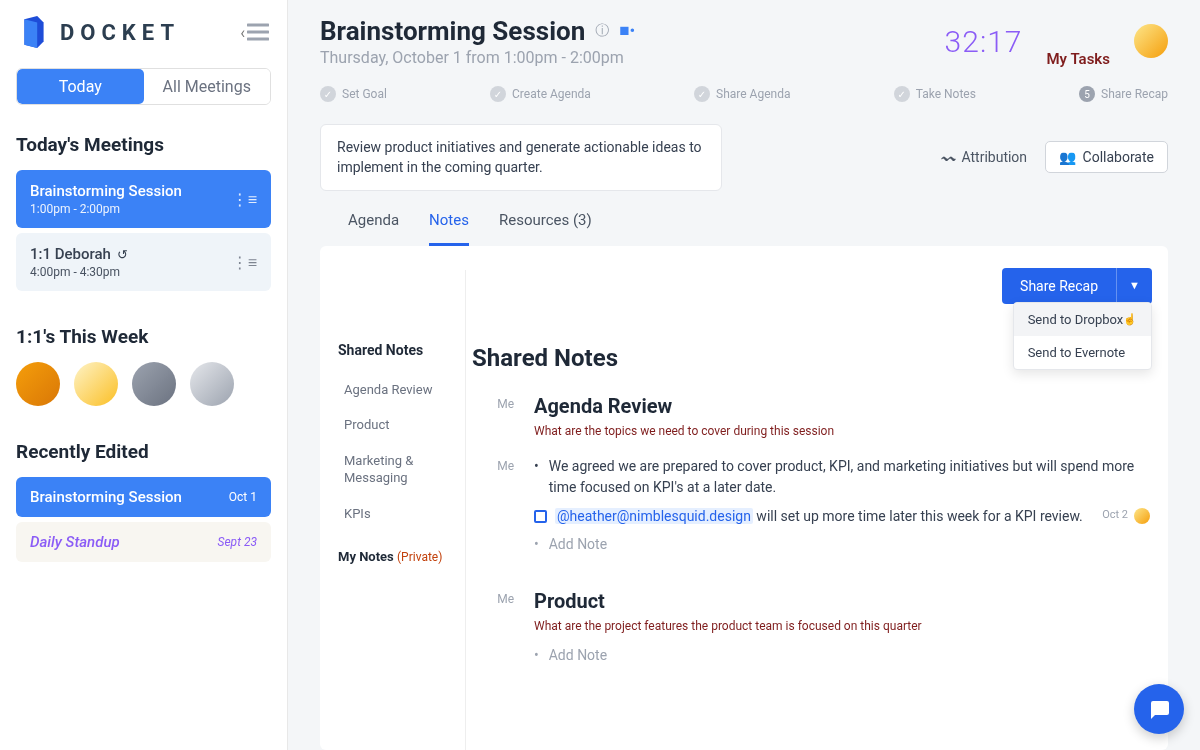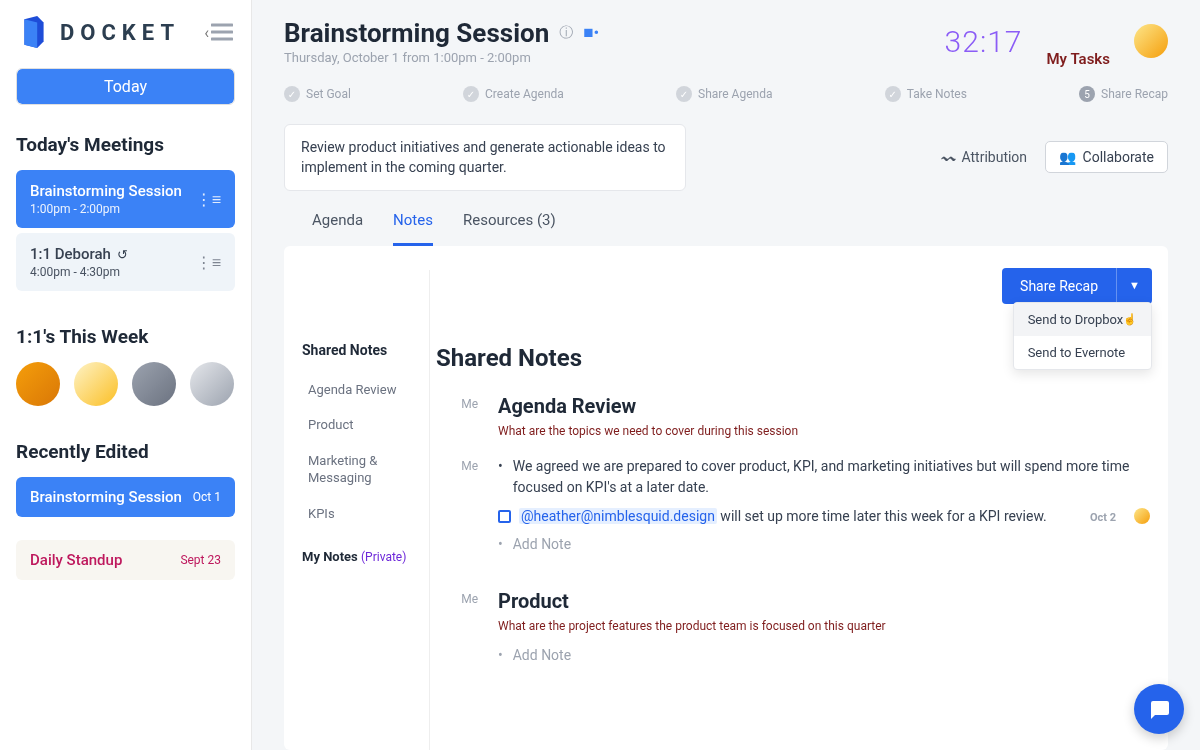--- a/index.html
+++ b/index.html
@@ -1,17 +1,17 @@
 <!DOCTYPE html>
 <html><head>
 <meta charset="utf-8">
 <style>
 * { margin: 0; padding: 0; box-sizing: border-box; font-family: -apple-system, BlinkMacSystemFont, "Segoe UI", Roboto, sans-serif; }
 body { width: 1200px; height: 750px; overflow: hidden; background: #fff; display: flex; }
-.sidebar { width: 252px; background: #fff; border-right: 1px solid #e8e8e8; padding: 16px 16px 0 16px; }
+.sidebar { width: 288px; background: #fff; border-right: 1px solid #e8e8e8; padding: 16px 16px 0 16px; }
 .logo-row { display: flex; align-items: center; justify-content: space-between; margin-bottom: 20px; padding: 0 2px; }
 .logo { display: flex; align-items: center; gap: 10px; }
 .logo-mark { width: 32px; height: 32px; }
 .logo-text { font-size: 22px; font-weight: 700; letter-spacing: 6px; color: #2c3e50; }
 .collapse { display: flex; align-items: center; gap: 2px; color: #777; cursor: pointer; }
 .toggle { display: flex; border: 1px solid #e0e0e0; border-radius: 6px; overflow: hidden; margin-bottom: 28px; }
 .toggle button { flex: 1; border: none; background: #fff; padding: 8px 0; font-size: 16px; cursor: pointer; color: #6b7280; }
 .toggle button.active { background: #3b82f6; color: #fff; border-radius: 5px; }
 .section-h { font-size: 19px; font-weight: 700; color: #1f2937; margin-bottom: 14px; }
 .meeting-cards { display: flex; flex-direction: column; gap: 0; margin-bottom: 34px; }
@@ -21,32 +21,32 @@
 .mcard .mtitle { font-size: 15px; font-weight: 500; }
 .mcard .mtime { font-size: 12px; opacity: .9; margin-top: 2px; }
 .mcard .mdots { font-size: 16px; opacity: .85; }
 .history-icon { margin-left: 6px; font-size: 13px; }
 .avatars { display: flex; gap: 14px; margin-bottom: 34px; margin-top: 14px; }
 .avatar { width: 44px; height: 44px; border-radius: 50%; background: #ccc; }
 .av1{background:linear-gradient(135deg,#f59e0b,#d97706);} .av2{background:linear-gradient(135deg,#fef3c7,#fbbf24);} .av3{background:linear-gradient(135deg,#9ca3af,#6b7280);} .av4{background:linear-gradient(135deg,#e5e7eb,#9ca3af);}
 .recent { display: flex; flex-direction: column; gap: 0; margin-top: 14px; }
 .rcard { display: flex; justify-content: space-between; align-items: center; padding: 11px 14px; border-radius: 6px; }
 .rcard.active { background: #3b82f6; color:#fff; }
-.rcard.inactive { background: #f8f6f1; color: #be185d; margin-top: 23px; }
+.rcard.inactive { background: #f8f6f1; color: #8b5cf6; margin-top: 5px; font-style: italic; }
 .rcard .rtitle { font-size: 15px; font-weight: 500; }
 .rcard .rdate { font-size: 12px; }
 .main { flex: 1; background: #f4f6f8; display: flex; flex-direction: column; position: relative; }
 .header { padding: 14px 32px 8px 32px; }
 .hrow { display: flex; align-items: center; justify-content: space-between; }
 .hleft { display: flex; flex-direction: column; }
 .htitle-row { display: flex; align-items: center; gap: 10px; }
 .htitle { font-size: 26px; font-weight: 700; color: #1f2937; }
 .hinfo { color: #9ca3af; font-size: 14px; }
 .hcam { color: #3b82f6; font-size: 17px; }
-.hdate { font-size: 13px; color: #9ca3af; margin-top: 2px; }
+.hdate { font-size: 16px; color: #9ca3af; margin-top: 2px; }
 .hright { display: flex; align-items: center; gap: 24px; }
 .timer { font-size: 30px; font-weight: 300; color: #8b5cf6; letter-spacing: 1px; }
 .mytasks { font-size: 15px; font-weight: 600; color: #7f1d1d; cursor: pointer; margin-top: 36px; }
 .profile { width: 34px; height: 34px; border-radius: 50%; background: linear-gradient(135deg,#fde68a,#f59e0b); }
 .steps { display: flex; justify-content: space-between; padding: 10px 32px 8px 32px; }
 .step { display: flex; align-items: center; gap: 6px; color: #9ca3af; font-size: 12px; }
 .step .circ { width: 16px; height: 16px; border-radius: 50%; background: #d1d5db; display: flex; align-items: center; justify-content: center; color: #fff; font-size: 10px; }
 .step.num .circ { background: #9ca3af; }
 .content { flex: 1; padding: 14px 32px 0 32px; overflow: hidden; display: flex; flex-direction: column; }
 .toprow { display: flex; gap: 18px; align-items: center; }
@@ -64,34 +64,34 @@
 .share-recap { position: absolute; right: 16px; top: 22px; display: flex; }
 .sr-btn { background: #2563eb; color: #fff; border: none; padding: 10px 18px; font-size: 14px; border-radius: 4px 0 0 4px; cursor: pointer; }
 .sr-caret { background: #2563eb; color: #fff; border: none; border-left: 1px solid rgba(255,255,255,.3); padding: 10px 12px; border-radius: 0 4px 4px 0; cursor: pointer; font-size: 11px; }
 .dropdown { position: absolute; right: 16px; top: 56px; background: #fff; border: 1px solid #e5e7eb; border-radius: 4px; box-shadow: 0 4px 12px rgba(0,0,0,.1); min-width: 137px; z-index: 10; }
 .dropdown div { padding: 9px 14px; font-size: 13px; color: #374151; cursor: pointer; }
 .dropdown div:hover, .dropdown div.hover { background: #f3f4f6; border-radius: 4px 4px 0 0; display: flex; justify-content: space-between; align-items: center; }
 .notes-nav { width: 150px; padding: 72px 0 0 18px; font-size: 13px; }
 .notes-nav .nn-h { font-weight: 700; color: #1f2937; margin-bottom: 14px; font-size: 14px; }
 .notes-nav .nn-item { color: #6b7280; padding: 9px 6px; cursor: pointer; line-height: 1.35; }
 .notes-nav .nn-my { font-weight: 700; color: #1f2937; margin-top: 18px; }
-.notes-nav .nn-priv { color: #6d28d9; font-weight: 400; font-size: 12px; }
+.notes-nav .nn-priv { color: #c2410c; font-weight: 400; font-size: 12px; }
 .notes-body { flex: 1; padding: 74px 18px 0 6px; border-left: 1px solid #eee; margin-left: -5px; }
 .nb-h { font-size: 24px; font-weight: 700; color: #1f2937; margin-bottom: 22px; }
 .nrow { display: flex; gap: 20px; margin-bottom: 6px; }
 .nrow .who { width: 42px; color: #9ca3af; font-size: 12px; text-align: right; padding-top: 3px; }
 .nrow .body { flex: 1; }
 .nt-title { font-size: 20px; font-weight: 700; color: #1f2937; margin-bottom: 6px; }
 .nt-sub { font-size: 12px; color: #7f1d1d; margin-bottom: 12px; }
 .bullet { display: flex; gap: 10px; font-size: 14px; color: #374151; line-height: 1.5; margin-bottom: 10px; }
 .bullet .dot { color: #374151; }
 .task { display: flex; gap: 8px; align-items: flex-start; font-size: 14px; color: #374151; margin-bottom: 10px; position: relative; }
 .task .chk { width: 13px; height: 13px; border: 2px solid #2563eb; border-radius: 2px; margin-top: 2px; flex-shrink: 0; }
 .task .mention { color: #2563eb; background: #e5efff; padding: 0 2px; border-radius: 2px; }
-.task-meta { position: absolute; right: 0; top: 0; display: flex; align-items: flex-end; gap: 18px; font-size: 11px; color: #9ca3af; font-weight: bold; }
+.task-meta { position: absolute; right: 0; top: 0; display: flex; align-items: flex-start; gap: 6px; font-size: 11px; color: #9ca3af; }
 .task-meta .ava { width: 16px; height: 16px; border-radius: 50%; background: linear-gradient(135deg,#fde68a,#f59e0b); }
 .add-note { color: #9ca3af; font-size: 14px; }
 .chat-fab { position: absolute; bottom: 16px; right: 16px; width: 50px; height: 50px; border-radius: 50%; background: #2563eb; display: flex; align-items: center; justify-content: center; color: #fff; box-shadow: 0 4px 12px rgba(0,0,0,.2); cursor: pointer; }
 .pointer { font-size: 11px; }
 </style>
 </head>
 <body>
 
 <div class="sidebar">
   <div class="logo-row">
@@ -105,20 +105,21 @@
     <div class="collapse">
       <span>‹</span>
       <svg width="22" height="18" viewBox="0 0 22 18">
           <path stroke="#9ca3af" stroke-width="3" stroke-linecap="round" d="M1 2h20M1 9h20M1 16h20"></path>
         </svg>
     </div>
   </div>
 
   <div class="toggle">
     <button class="active">Today</button>
+    <button>All Meetings</button>
   </div>
 
   <div class="section-h">Today's Meetings</div>
   <div class="meeting-cards">
     <div class="mcard active">
       <div>
         <div class="mtitle">Brainstorming Session</div>
         <div class="mtime">1:00pm - 2:00pm</div>
       </div>
       <div class="mdots">⋮≡</div>

